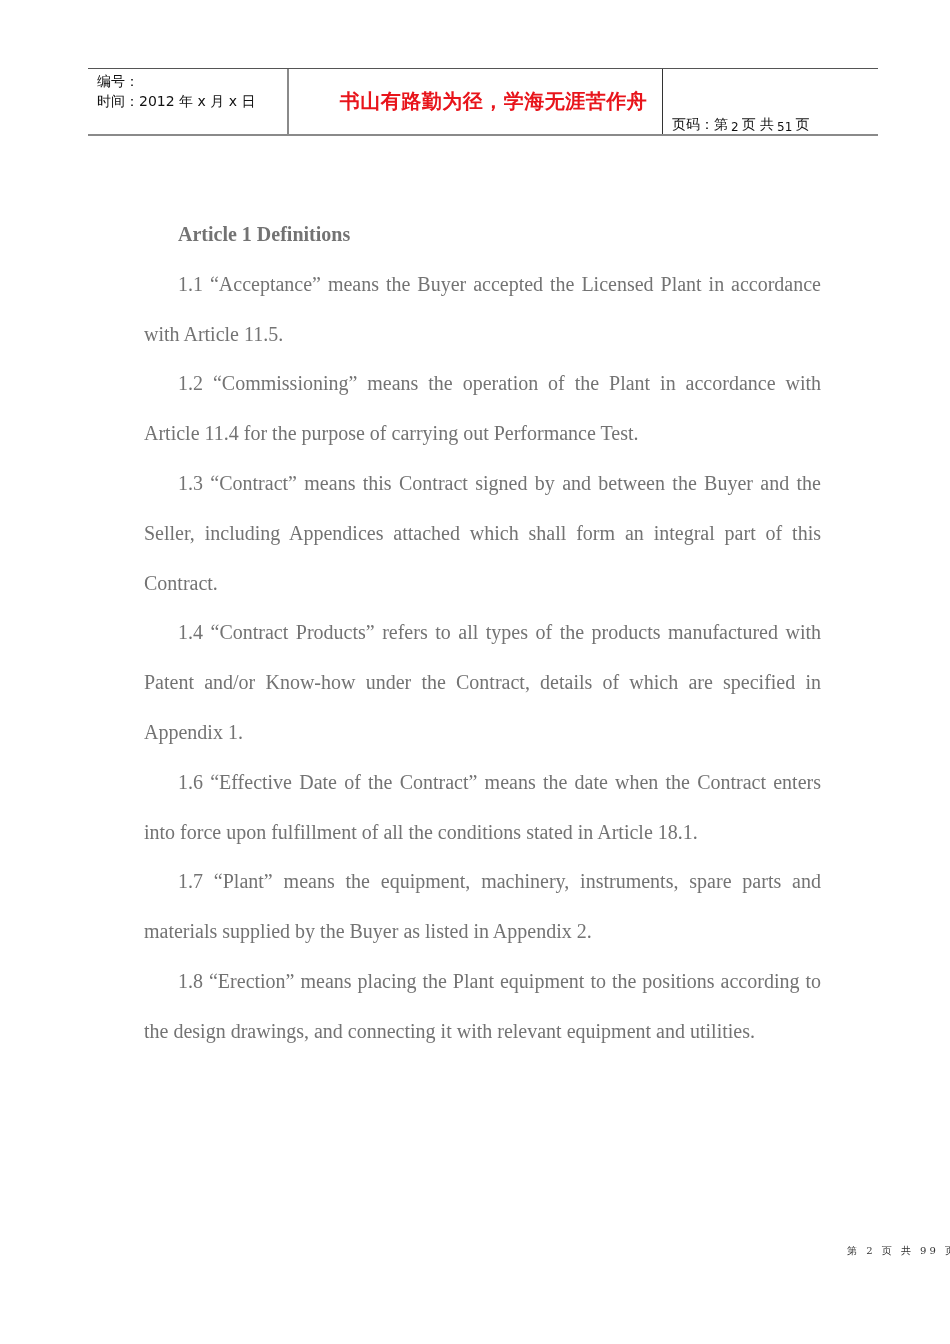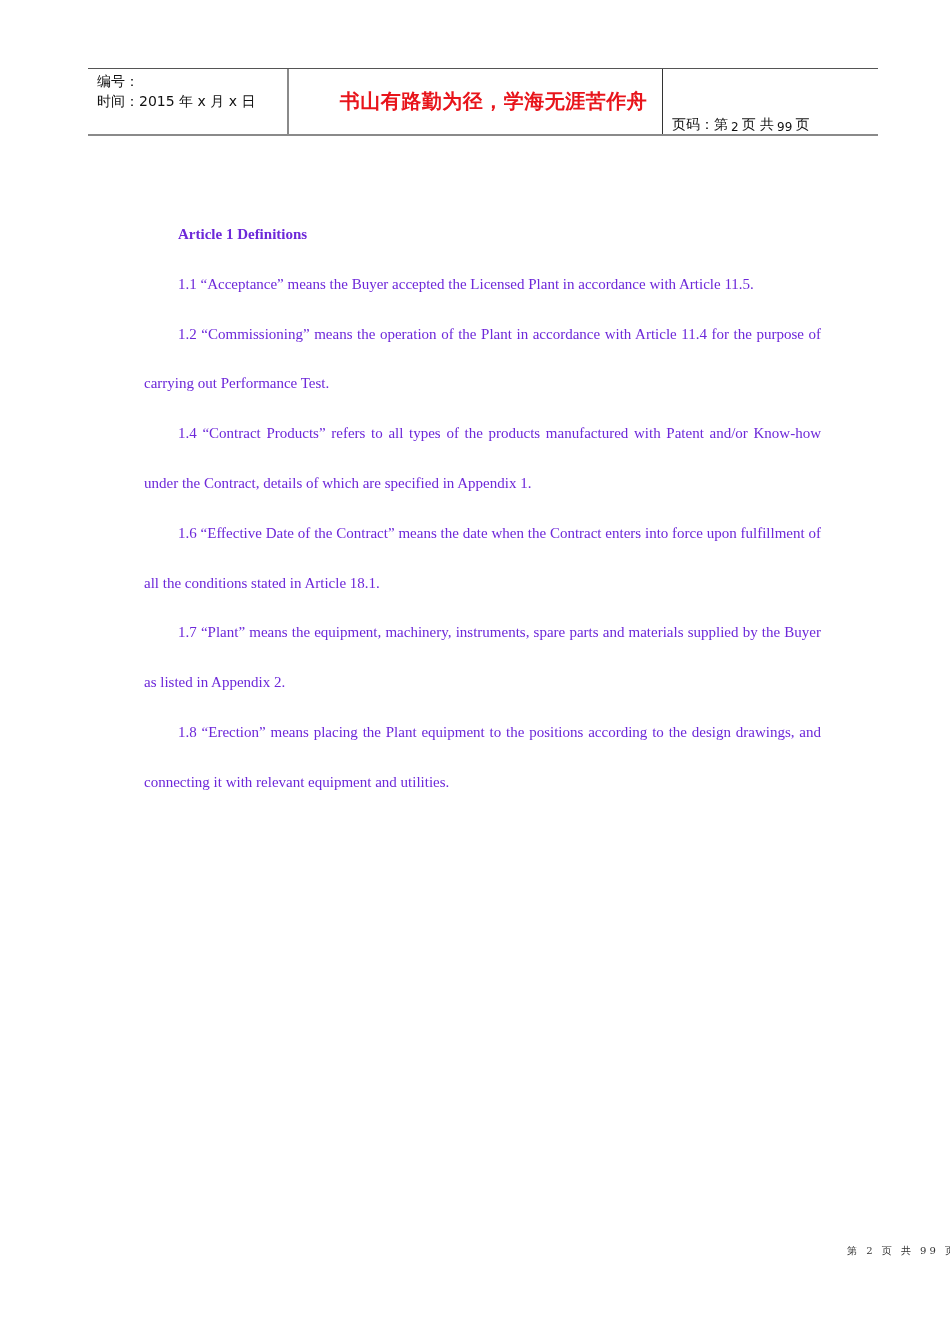--- a/index.html
+++ b/index.html
@@ -13,53 +13,54 @@
   .hdr-left { width: 201px; border-right: 2px solid #8a8a8a; padding: 2px 0 0 9px;
               font-family: "DejaVu Sans", sans-serif; font-size: 14px; color: #111; line-height: 20px; }
   .hdr-mid { width: 374px; border-right: 1px solid #333; display: flex; align-items: center; justify-content: center;
              font-family: "DejaVu Sans", sans-serif; font-size: 20px; color: #e8141b; font-weight: bold; letter-spacing: 0.5px; }
   .hdr-right { flex: 1; display: flex; align-items: flex-end; padding-left: 9px;
                font-family: "DejaVu Sans", sans-serif; font-size: 14px; color: #111; }
   .hdr-right .num { font-size: 12px; margin: 0 3px; }
 
   
   .body { position: absolute; left: 136px; top: 210px; width: 677px;
-          font-family: "Liberation Serif", serif; font-size: 15px; color: #6d28d9; line-height: 49.8px; }
+          font-family: "Liberation Serif", serif; font-size: 20px; color: #737373; line-height: 49.8px; }
   .body p { margin: 0; text-align: justify; text-indent: 34px; }
   .heading { font-weight: bold; text-indent: 34px; margin: 0; }
 
   .footer { position: absolute; left: 0; width: 950px; top: 1244px; text-align: right;
             font-family: "DejaVu Serif", serif; font-size: 10px; color: #333; letter-spacing: 3px; }
 </style>
 </head>
 <body>
 
 <div class="page">
 
   <div class="hdr">
     <div class="hdr-cell hdr-left">
       <div>编号：</div>
-      <div>时间：2015 年 x 月 x 日</div>
+      <div>时间：2012 年 x 月 x 日</div>
     </div>
     <div class="hdr-cell hdr-mid">
       <span style="color: rgb(232, 20, 27);">书山有路勤为径，学海无涯苦作舟</span>
     </div>
     <div class="hdr-cell hdr-right">
       <span>页码：第</span>
       <span class="num">2</span>
       <span>页  共</span>
-      <span class="num">99</span>
+      <span class="num">51</span>
       <span>页</span>
     </div>
   </div>
 
   <div class="body">
     <p class="heading">Article 1 Definitions</p>
     <p>1.1 “Acceptance” means the Buyer accepted the Licensed Plant in accordance with Article 11.5.</p>
     <p>1.2 “Commissioning” means the operation of the Plant in accordance with Article 11.4 for the purpose of carrying out Performance Test.</p>
+    <p>1.3 “Contract” means this Contract signed by and between the Buyer and the Seller, including Appendices attached which shall form an integral part of this Contract.</p>
     <p>1.4 “Contract Products” refers to all types of the products manufactured with Patent and/or Know-how under the Contract, details of which are specified in Appendix 1.</p>
     <p>1.6 “Effective Date of the Contract” means the date when the Contract enters into force upon fulfillment of all the conditions stated in Article 18.1.</p>
     <p>1.7 “Plant” means the equipment, machinery, instruments, spare parts and materials supplied by the Buyer as listed in Appendix 2.</p>
     <p>1.8 “Erection” means placing the Plant equipment to the positions according to the design drawings, and connecting it with relevant equipment and utilities.</p>
   </div>
 
   <div class="footer">第 2 页 共 99 页</div>
 </div>
 
 </body></html>

